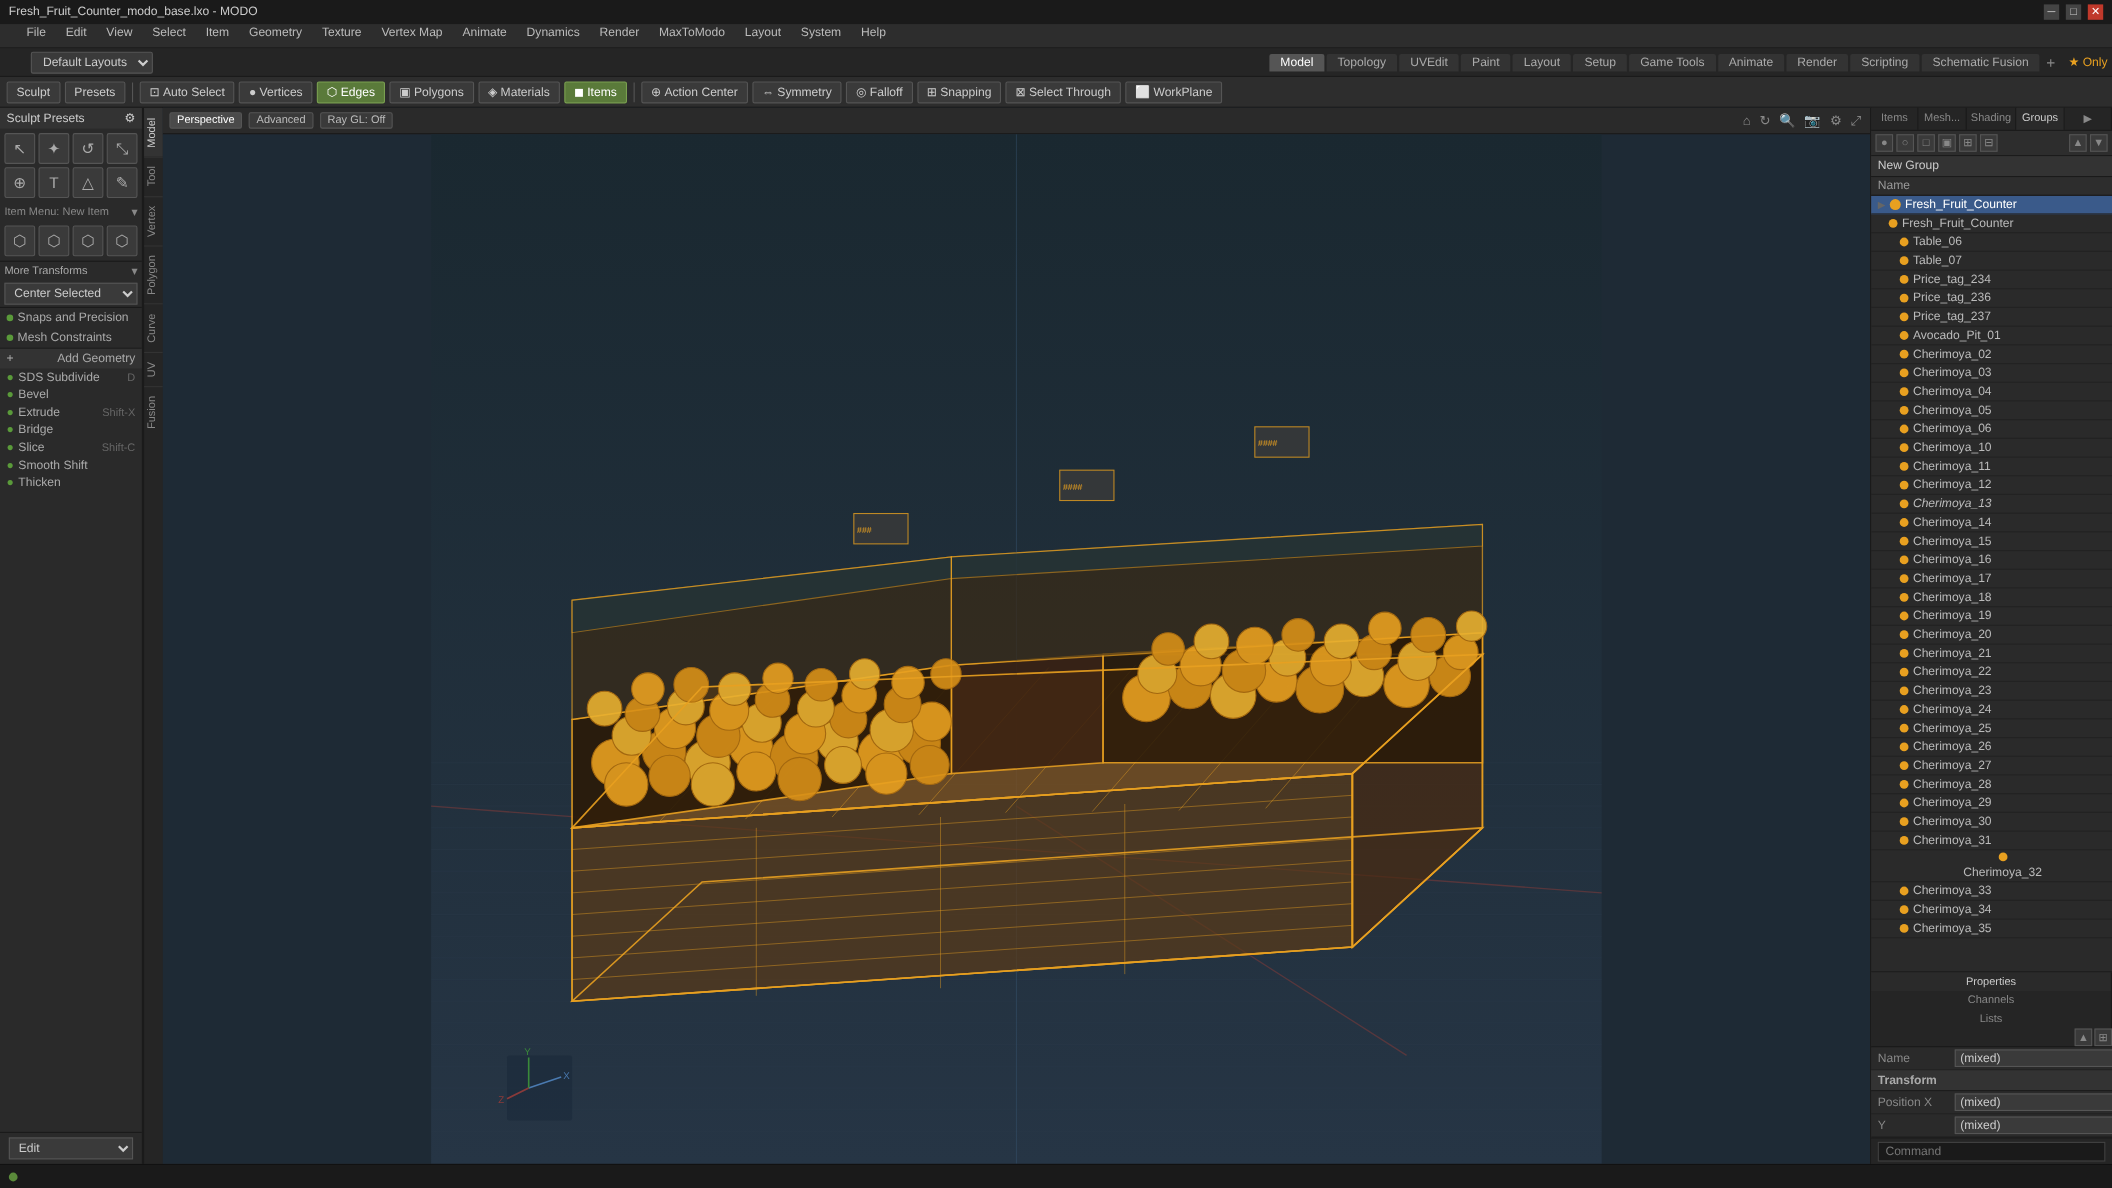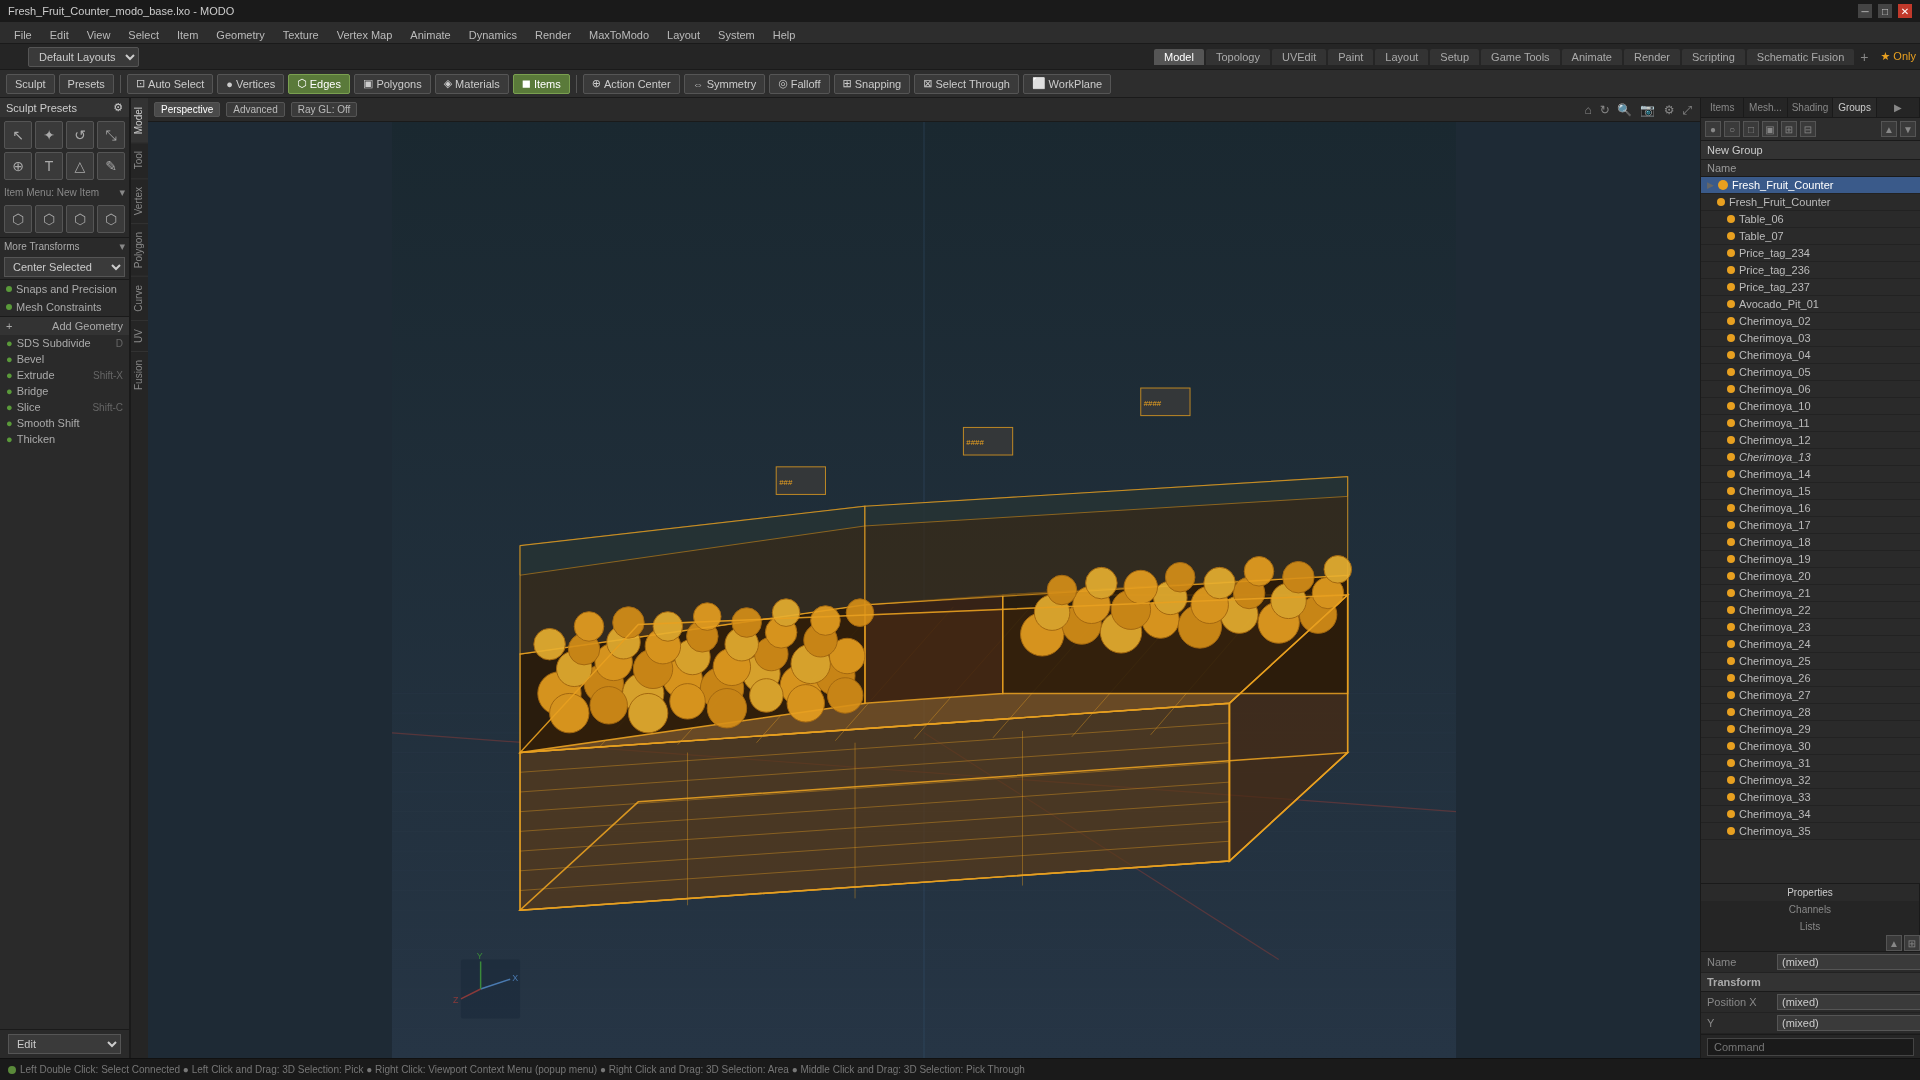--- a/index.html
+++ b/index.html
@@ -7,21 +7,21 @@
 
     
     #titlebar { background: #1a1a1a; height: 22px; display: flex; align-items: center; justify-content: space-between; padding: 0 8px; }
     #titlebar .controls { display: flex; gap: 6px; }
     #titlebar .ctrl-btn { width: 14px; height: 14px; border: none; cursor: pointer; font-size: 10px; display: flex; align-items: center; justify-content: center; }
     #titlebar .ctrl-min { background: #444; color: #ccc; }
     #titlebar .ctrl-max { background: #444; color: #ccc; }
     #titlebar .ctrl-close { background: #c0392b; color: #fff; }
 
     
-    #menubar { background: #2d2d2d; height: 22px; display: flex; align-items: flex-end; padding: 0 6px; gap: 2px; border-bottom: 1px solid #1a1a1a; }
+    #menubar { background: #2d2d2d; height: 22px; display: flex; align-items: flex-start; padding: 0 16px; gap: 2px; border-bottom: 1px solid #1a1a1a; }
     .menu-item { padding: 2px 8px; cursor: pointer; color: #bbb; border-radius: 2px; }
 
     
     #layout-tabs { background: #252525; height: 26px; display: flex; align-items: center; padding: 0 4px; border-bottom: 1px solid #1a1a1a; }
     .layout-select { background: #3a3a3a; color: #ccc; border: 1px solid #555; padding: 2px 6px; font-size: 11px; cursor: pointer; border-radius: 2px; margin-right: 8px; margin-left: 24px; }
     .tab-group { display: flex; gap: 2px; margin-left: auto; align-items: center; }
     .tab-btn { padding: 2px 10px; background: #333; color: #aaa; border: none; cursor: pointer; font-size: 11px; border-radius: 2px 2px 0 0; }
     .tab-btn.active { background: #555; color: #fff; }
     .tab-add { background: none; border: none; color: #888; cursor: pointer; font-size: 14px; padding: 0 4px; }
 
@@ -665,21 +665,21 @@
             <span>Cherimoya_29</span>
           </div>
           <div class="tree-item" style="padding-left: 26px;">
             <span class="item-dot small"></span>
             <span>Cherimoya_30</span>
           </div>
           <div class="tree-item" style="padding-left: 26px;">
             <span class="item-dot small"></span>
             <span>Cherimoya_31</span>
           </div>
-          <div class="tree-item" style="padding-left: 26px;">
+          <div class="tree-item" style="padding-left: 26px; flex-direction: column;">
             <span class="item-dot small"></span>
             <span>Cherimoya_32</span>
           </div>
           <div class="tree-item" style="padding-left: 26px;">
             <span class="item-dot small"></span>
             <span>Cherimoya_33</span>
           </div>
           <div class="tree-item" style="padding-left: 26px;">
             <span class="item-dot small"></span>
             <span>Cherimoya_34</span>
@@ -720,14 +720,13 @@
 
     <div class="command-bar">
       <input class="command-input" placeholder="Command" style="">
     </div>
   </div>
 
 </div>
 
 <div id="statusbar">
   <span class="status-dot"></span>
-  <span>Left Double Click: Select Connected ● Left Click and Drag: 3D Selection: Pick ● Right Click: Viewport Context Menu (popup menu) ● Right Click and Drag: 3D Selection: Area ● Middle Click and Drag: 3D Selection: Pick Through</span>
 </div>
 
 </body></html>

